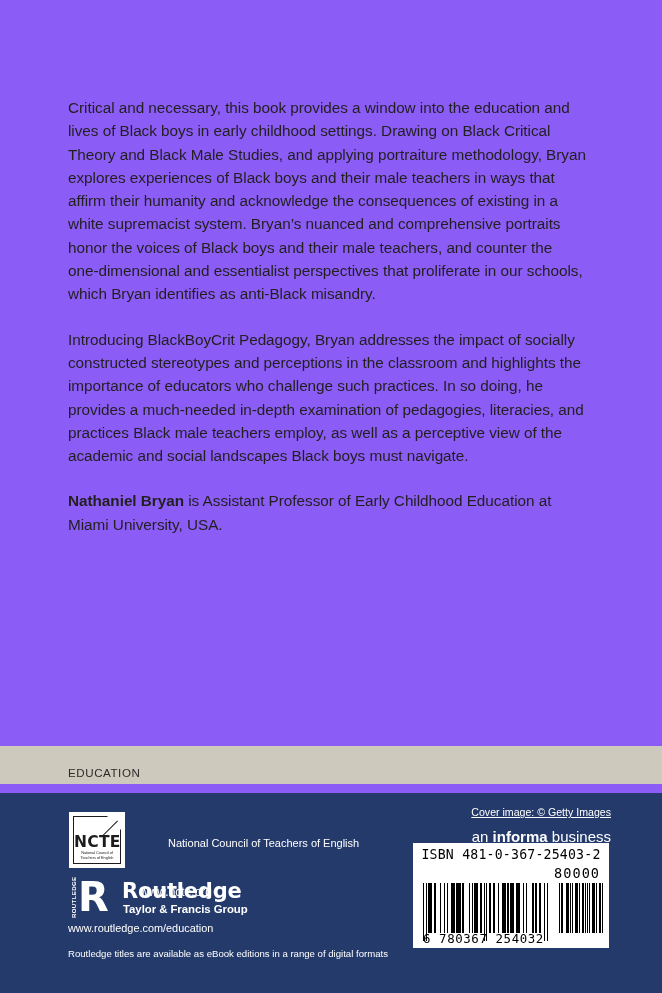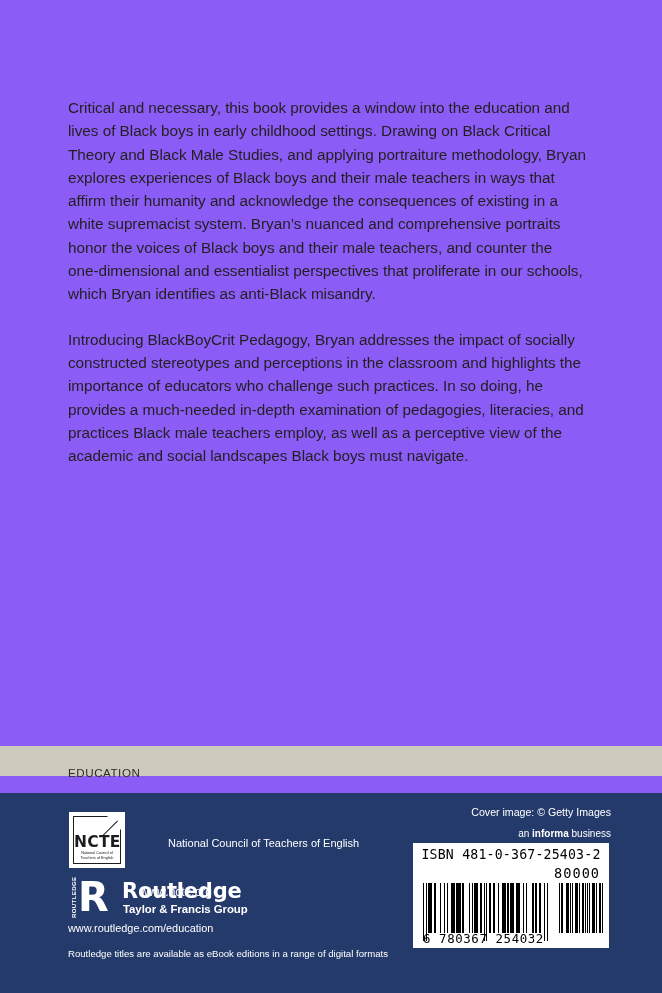--- a/index.html
+++ b/index.html
@@ -39,21 +39,21 @@
   .bio-name {
     font-weight: bold;
   }
 
   
   .subject-band {
     position: absolute;
     left: 0;
     top: 746px;
     width: 662px;
-    height: 30px;
+    height: 38px;
     background: #cdc9bd;
   }
   .subject-band .subject-label {
     position: absolute;
     left: 68px;
     top: 20px;
     font-size: 11.6px;
     letter-spacing: 0.55px;
     color: #2b2b2b;
   }
@@ -69,26 +69,27 @@
   }
 
   
   .credit {
     position: absolute;
     right: 51px;
     top: 13px;
     font-size: 10.6px;
     color: #ffffff;
     white-space: nowrap;
+    text-decoration: underline;
   }
   .informa {
     position: absolute;
     right: 51px;
     top: 35px;
-    font-size: 10px;
+    font-size: 15px;
     color: #ffffff;
     white-space: nowrap;
   }
   .informa b {
     font-weight: bold;
   }
 
   
   .ncte-block {
     position: absolute;
@@ -330,20 +331,21 @@
   }
 </style>
 </head>
 <body>
 
 <div id="cover">
 
   <div class="blurb">
     <p>Critical and necessary, this book provides a window into the education and lives of Black boys in early childhood settings. Drawing on Black Critical Theory and Black Male Studies, and applying portraiture methodology, Bryan explores experiences of Black boys and their male teachers in ways that affirm their humanity and acknowledge the consequences of existing in a white supremacist system. Bryan’s nuanced and comprehensive portraits honor the voices of Black boys and their male teachers, and counter the one-dimensional and essentialist perspectives that proliferate in our schools, which Bryan identifies as anti-Black misandry.</p>
     <p>Introducing BlackBoyCrit Pedagogy, Bryan addresses the impact of socially constructed stereotypes and perceptions in the classroom and highlights the importance of educators who challenge such practices. In so doing, he provides a much-needed in-depth examination of pedagogies, literacies, and practices Black male teachers employ, as well as a perceptive view of the academic and social landscapes Black boys must navigate.</p>
+    <p class="bio"><span class="bio-name">Nathaniel Bryan</span><span> is Assistant Professor of Early Childhood Education at Miami University, USA.</span></p>
   </div>
 
   <div class="subject-band">
     <div class="subject-label">EDUCATION</div>
   </div>
 
   <div class="footer">
     <div class="credit">Cover image: © Getty Images</div>
     <div class="informa"><span>an </span><b>informa</b><span> business</span></div>
   </div>

